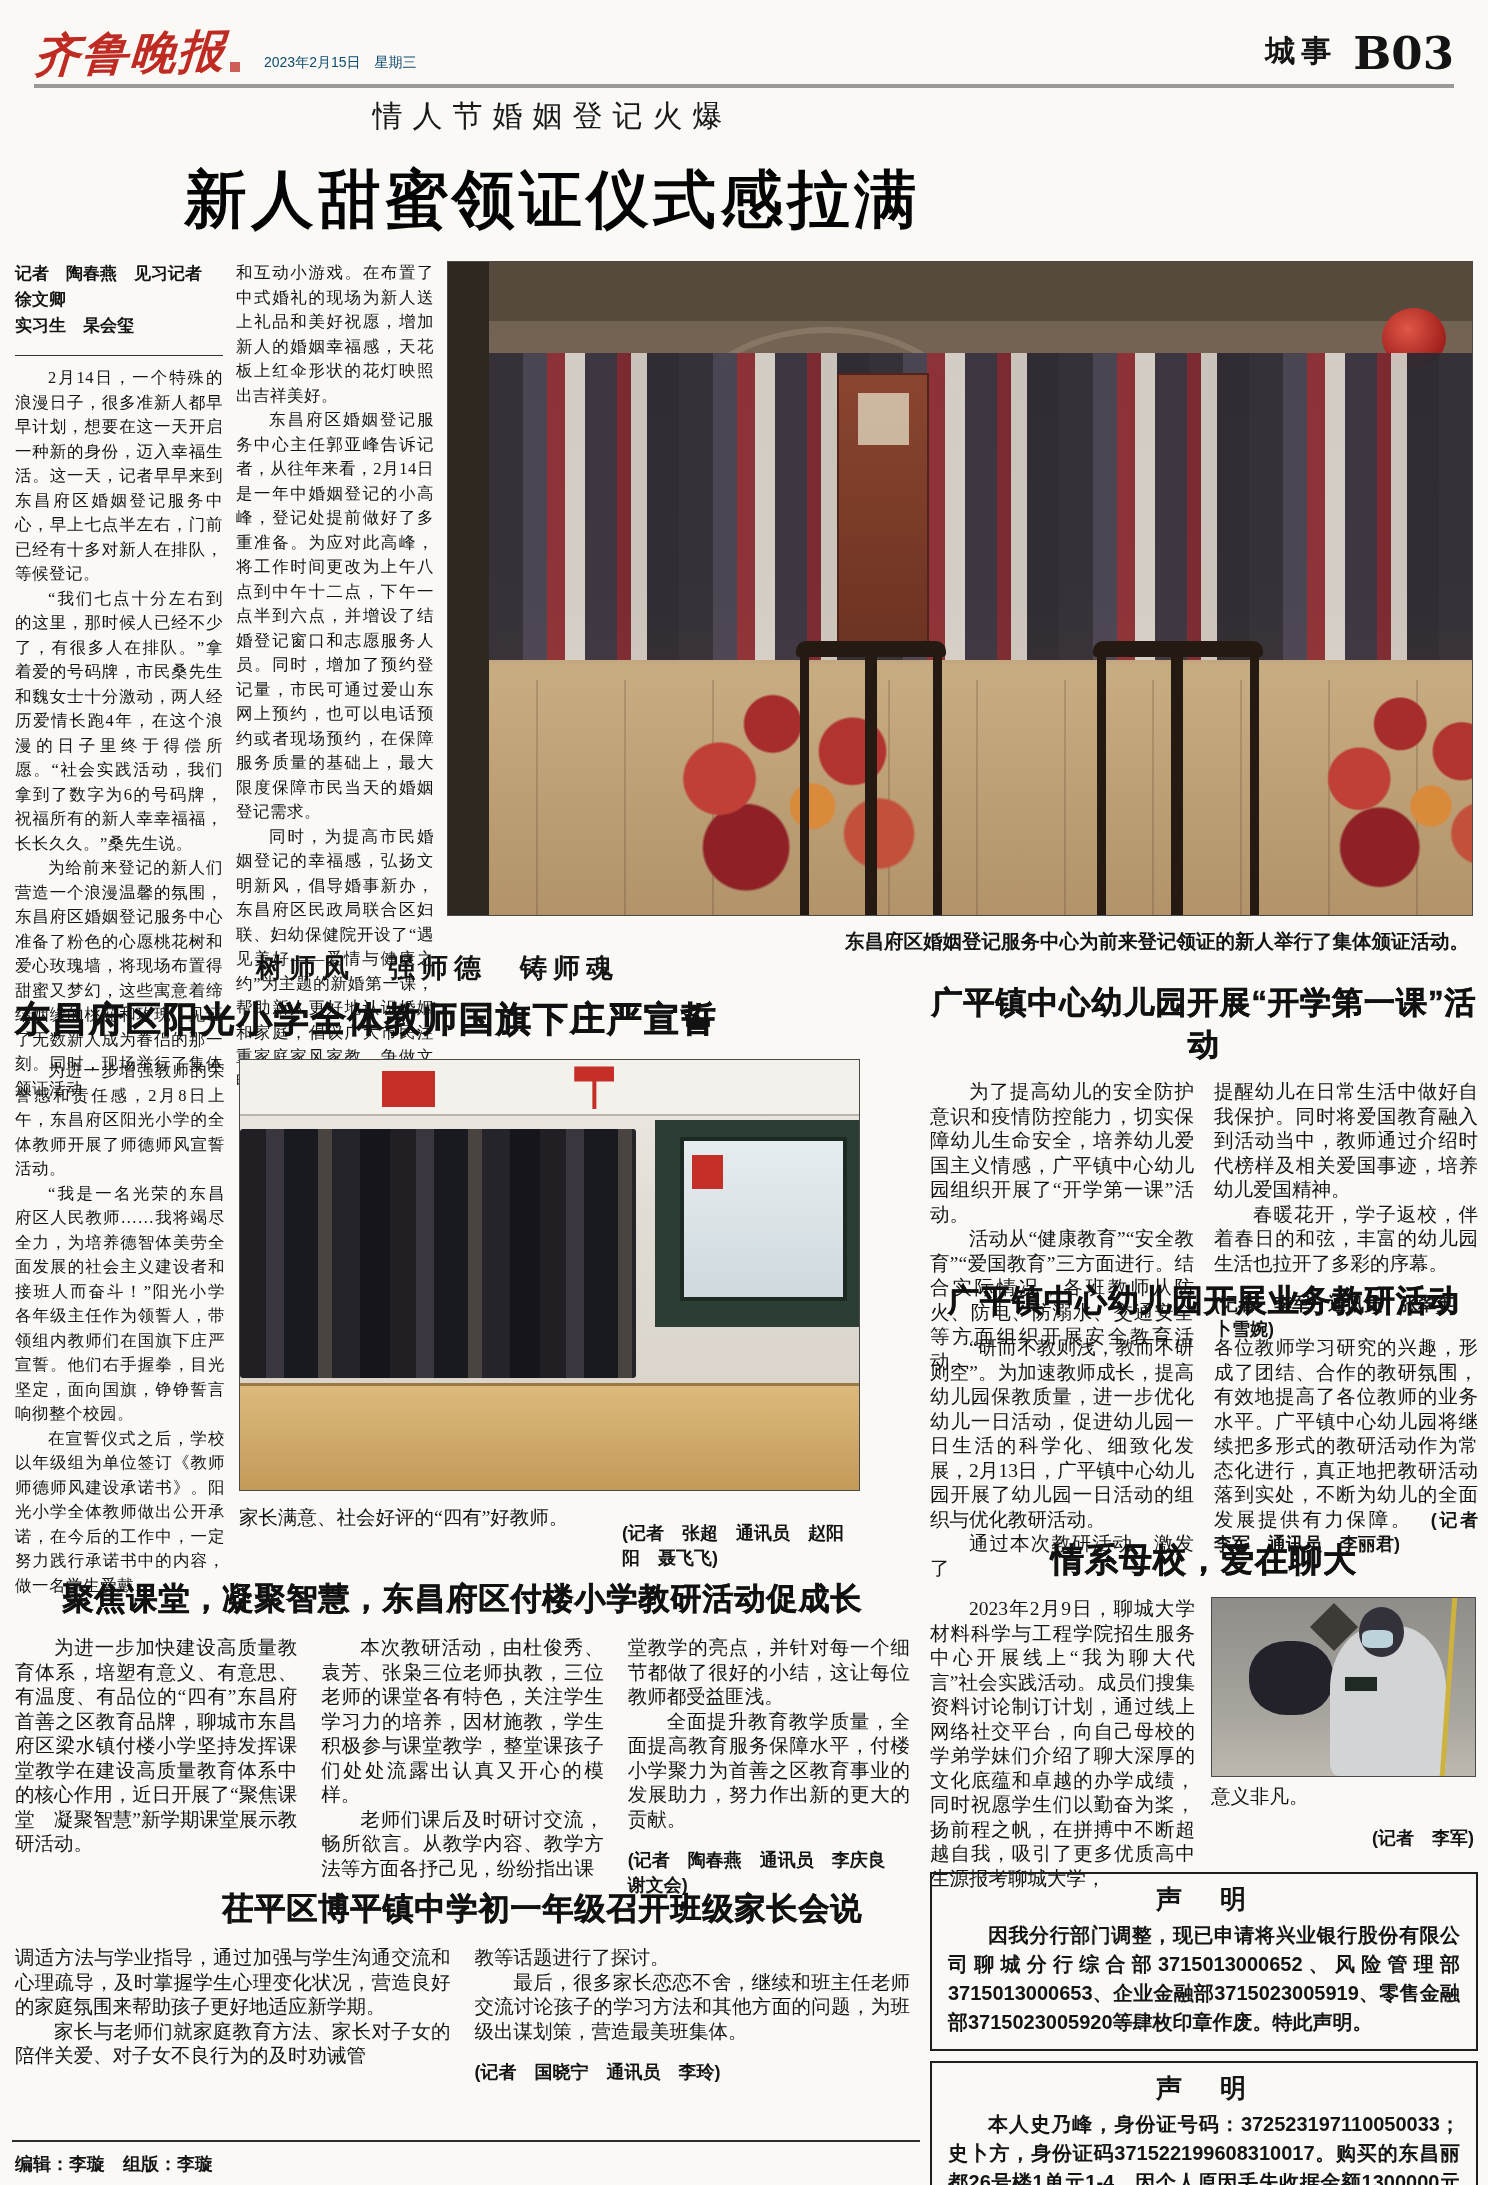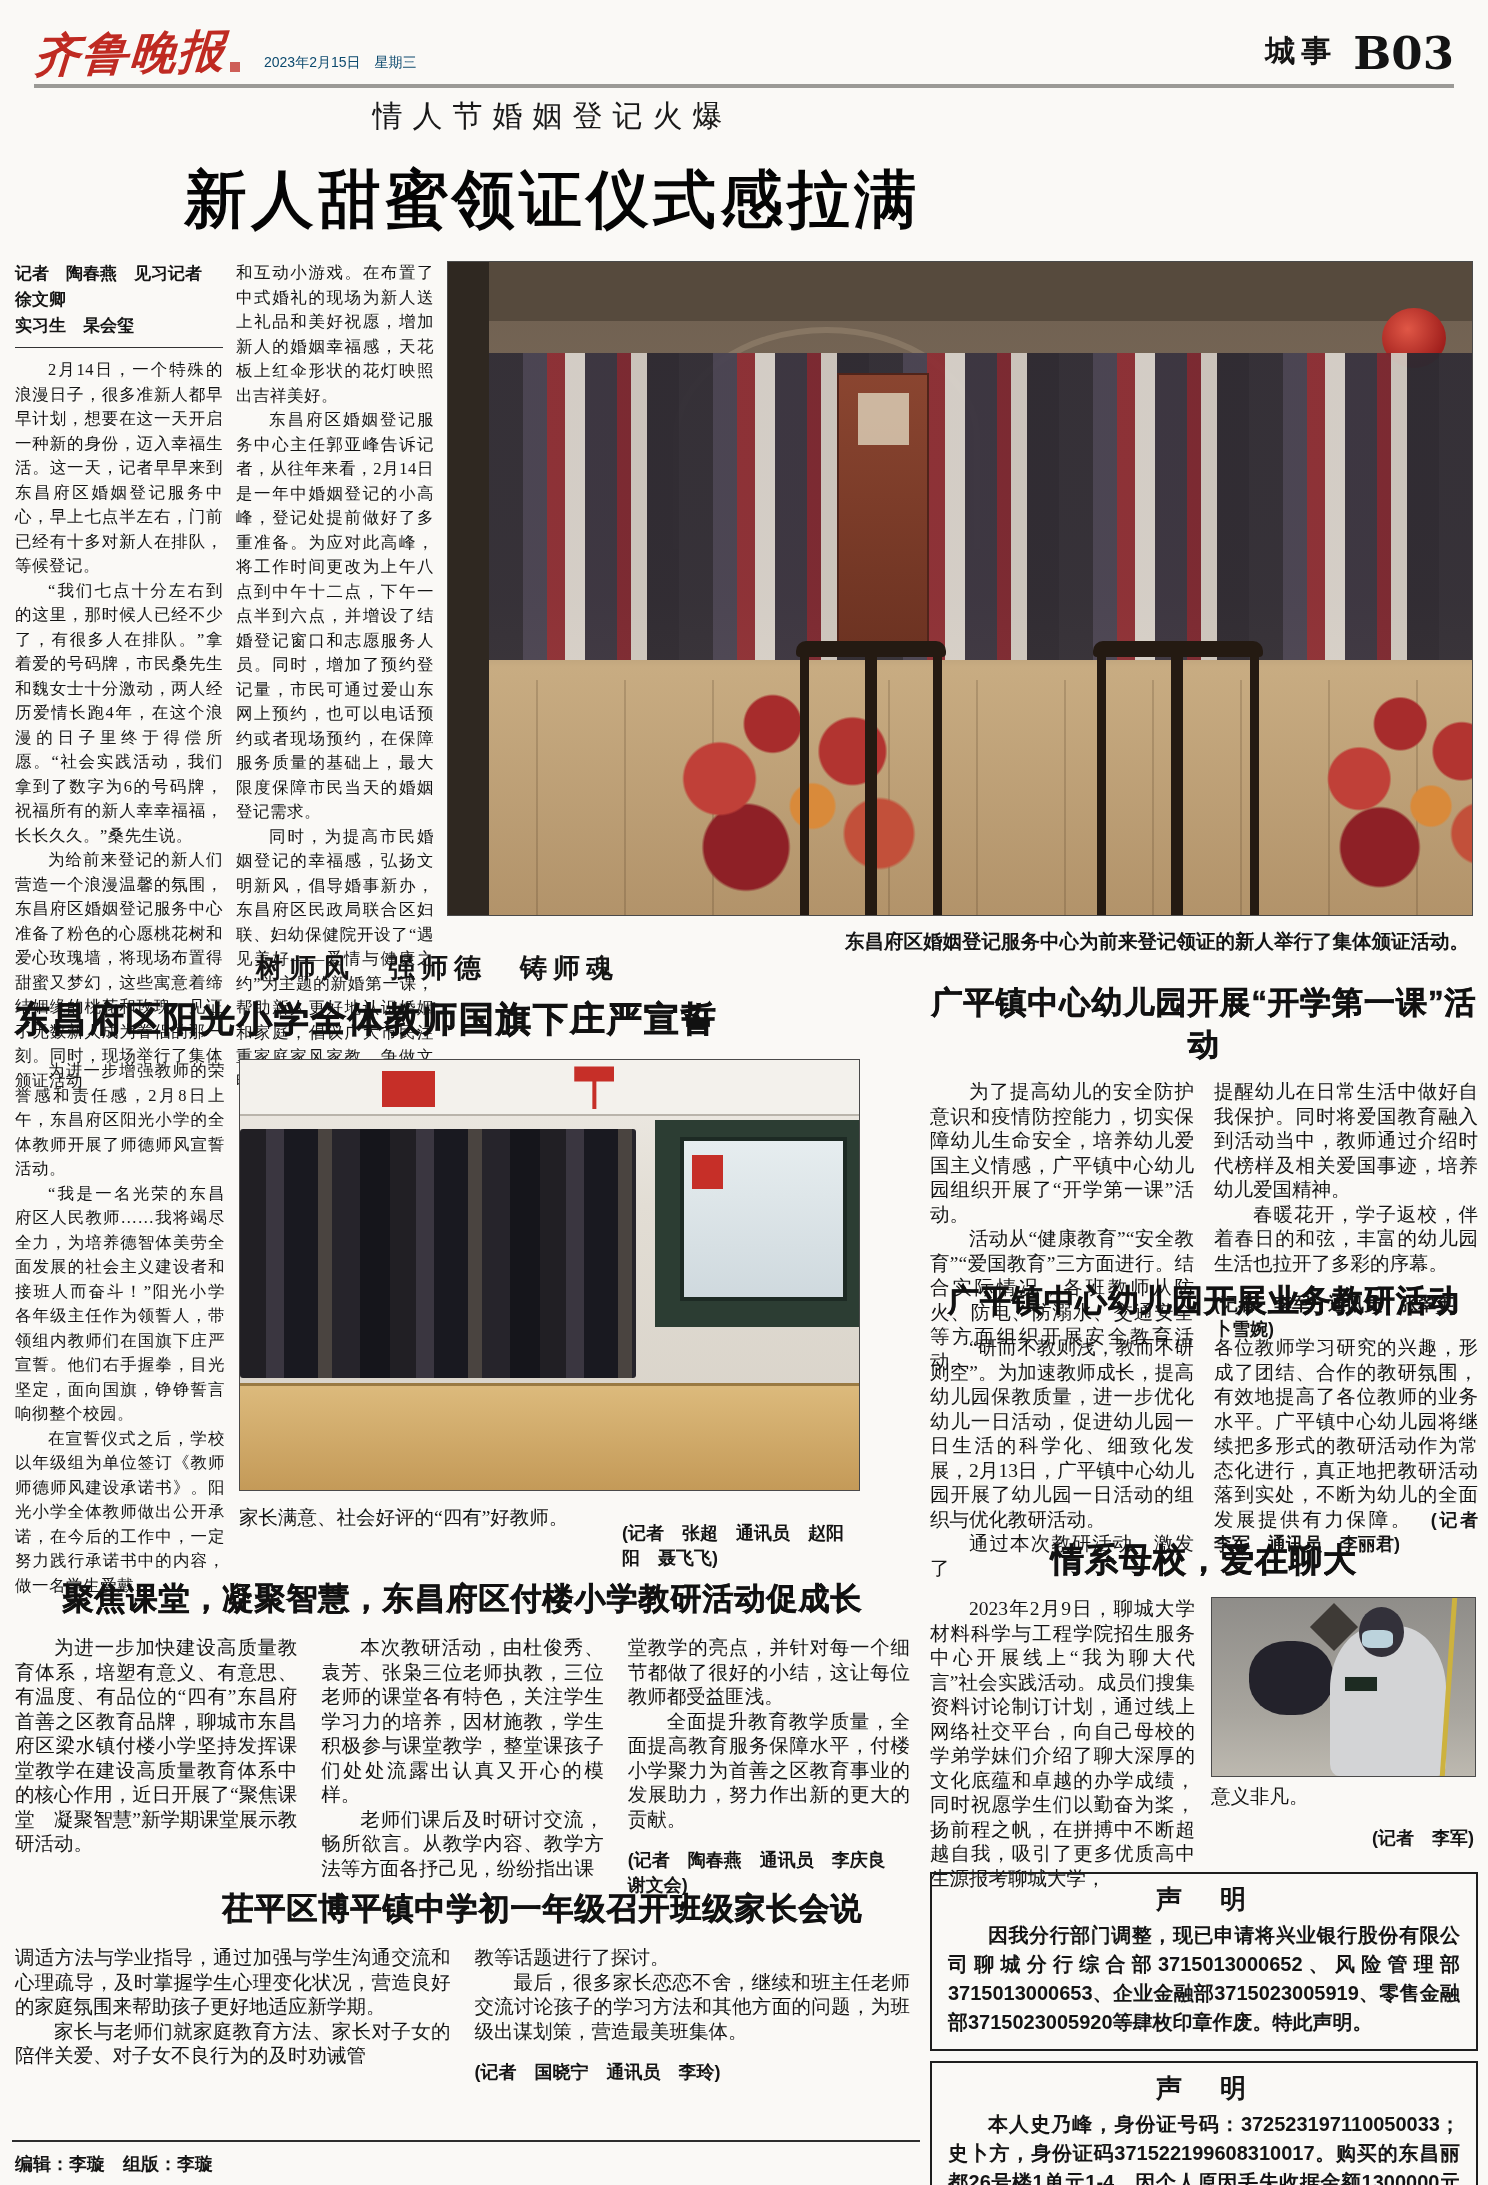--- a/index.html
+++ b/index.html
@@ -45,21 +45,21 @@
   .lead-kicker { font-family:"Liberation Sans", sans-serif; font-size:30px;
     letter-spacing:10px; color:#191919; }
   .lead-headline { font-family:"Liberation Sans", sans-serif; font-weight:400;
     font-size:63px; letter-spacing:4px; margin-top:20px; color:#050505;
     -webkit-text-stroke:1.6px #050505; }
   .lead-row { display:flex; gap:13px; margin-top:18px; height:655px; }
   .col-lead1 { width:208px; flex:none; }
   .col-lead2 { width:198px; flex:none; }
   .byline { font-family:"Liberation Sans", sans-serif; font-weight:700;
     font-size:17px; line-height:26px; border-bottom:1px solid #333;
-    padding-bottom:8px; margin-bottom:10px; }
+    padding-bottom:16px; margin-bottom:10px; }
   .lead-caption { text-align:right; margin-top:12px; padding-right:4px;
     font-family:"Liberation Sans", sans-serif; font-weight:700; font-size:19.5px; }
 
   
   figure { position:relative; overflow:hidden; border:1px solid #4a4a4a; }
   .photo-main { flex:1; height:655px;
     background:linear-gradient(180deg,#6e5f50 0%,#7d6c5a 38%,#8d7962 52%,#c8ac82 62%,#b2936a 100%); }
   .pm-beam { position:absolute; top:0; left:0; right:0; height:9%; background:#564a3d; }
   .pm-panel { position:absolute; top:0; left:0; width:4%; height:100%; background:#2f2821; }
   .pm-lantern { position:absolute; top:7%; right:2.5%; width:64px; height:60px;

